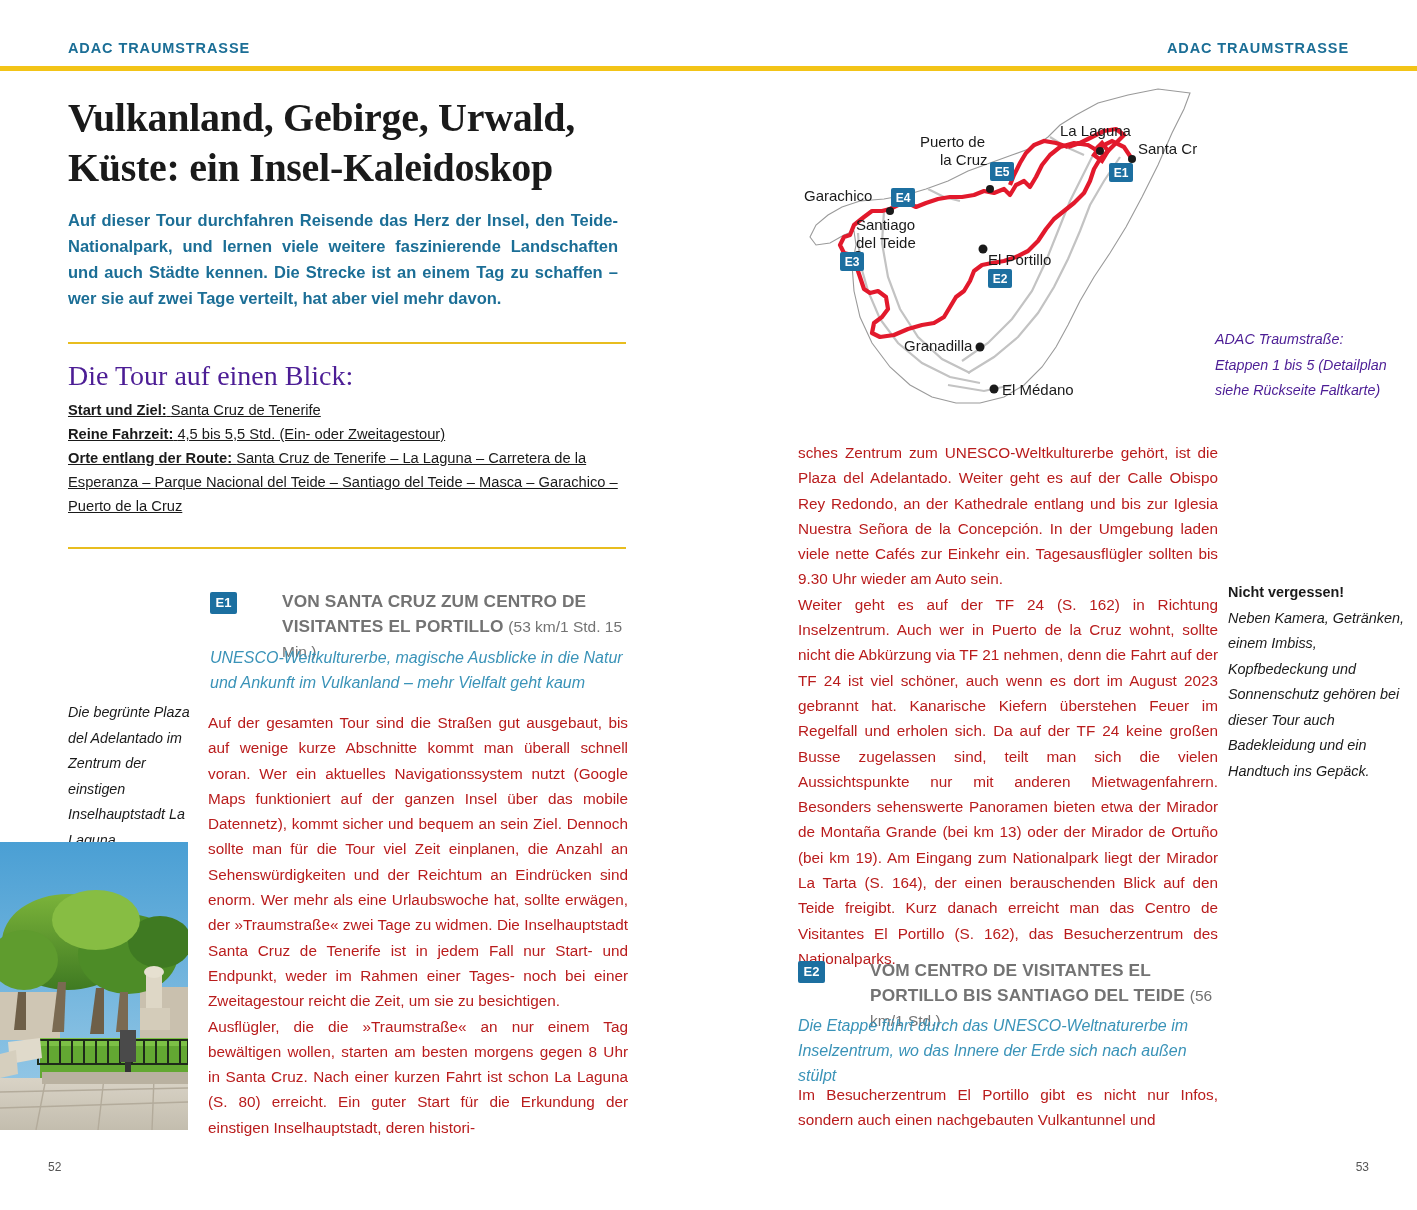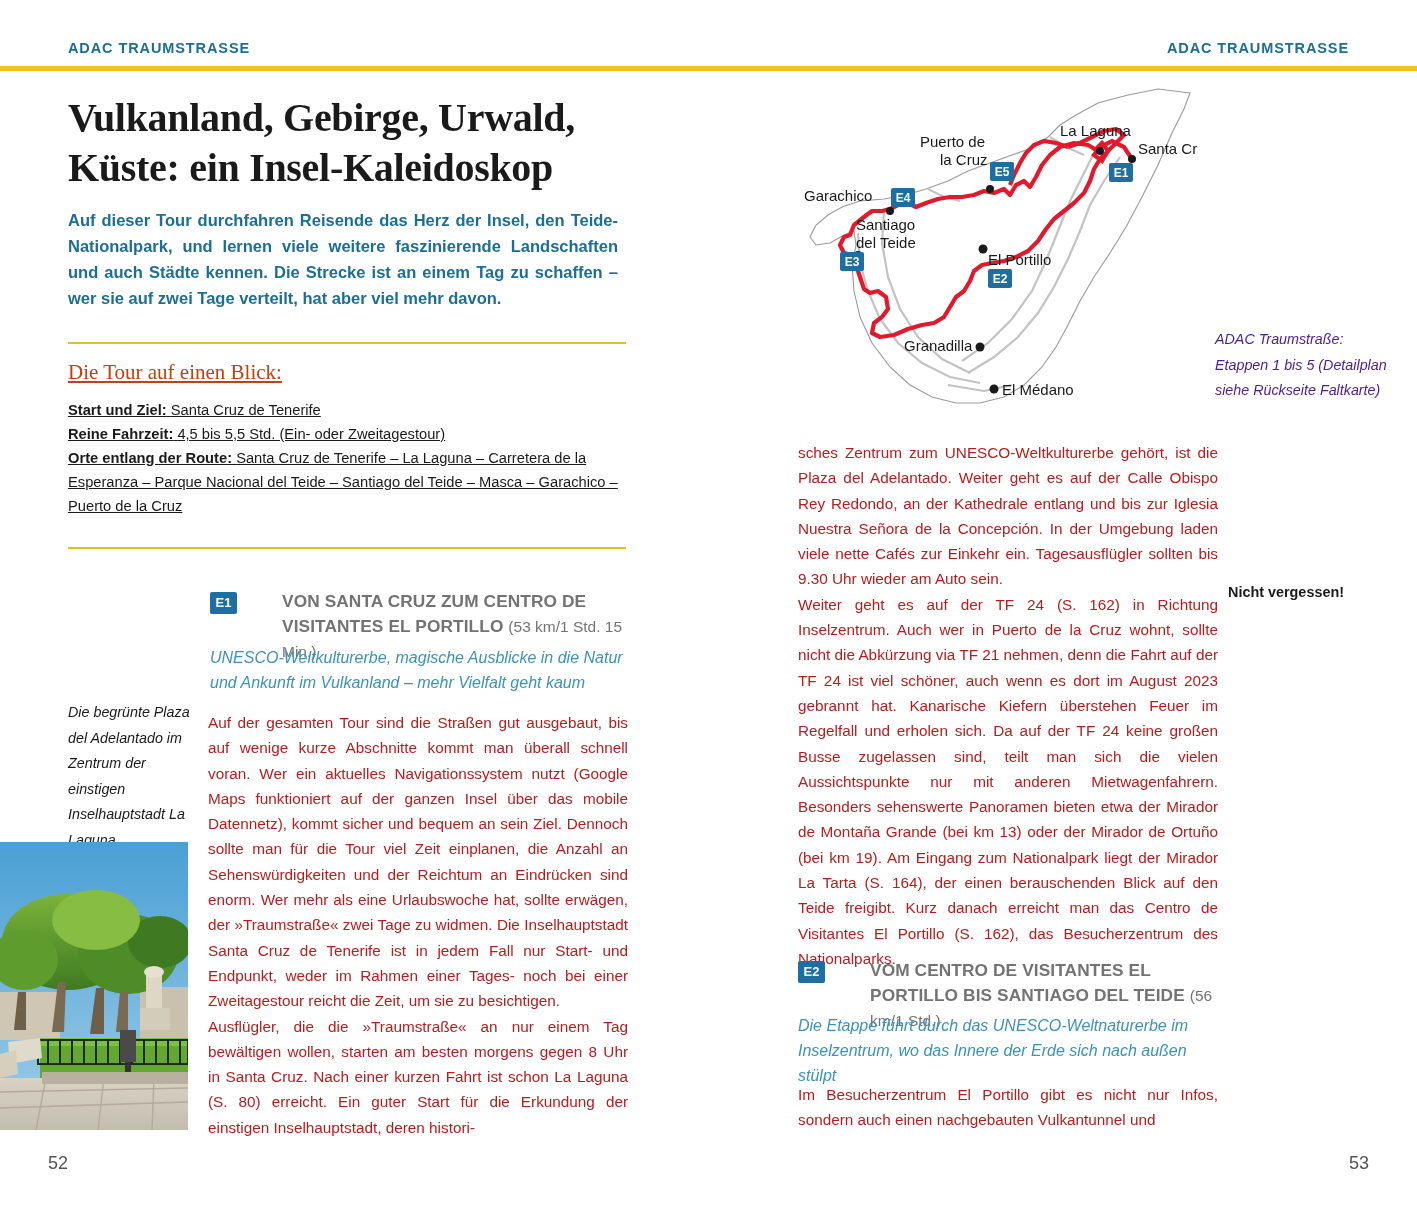--- a/index.html
+++ b/index.html
@@ -62,23 +62,22 @@
     height: 2px;
     background: #e8bd1f;
   }
   .rule-a { left: 68px; top: 342px; width: 558px; }
   .rule-b { left: 68px; top: 547px; width: 558px; }
 
   .blick-title {
     position: absolute;
     left: 68px; top: 360px;
     font-family: "Liberation Serif", serif;
-    font-size: 21px;
-    color: #c2410c;
-    text-decoration: underline;
+    font-size: 28px;
+    color: #4c1d95;
   }
 
   .facts {
     position: absolute;
     left: 68px; top: 398px; width: 560px;
     font-size: 14.7px;
     line-height: 24px;
     color: #1a1a1a;
   }
   .facts b { font-weight: bold; }
@@ -186,21 +185,21 @@
   .sidenote .sn-title {
     font-style: normal;
     font-weight: bold;
     display: block;
   }
 
   
   .folio {
     position: absolute;
     bottom: 36px;
-    font-size: 18px;
+    font-size: 12px;
     color: #555555;
   }
   .folio-left  { left: 48px; }
   .folio-right { right: 48px; }
 </style>
 </head>
 <body>
 
 <div class="page">
 
@@ -417,20 +416,21 @@
 
     <div class="map-cap">ADAC Traumstraße: Etappen 1 bis 5 (Detailplan siehe Rückseite Faltkarte)</div>
 
     <div class="bodytext col-right-body">
       <p>sches Zentrum zum UNESCO-Weltkulturerbe gehört, ist die Plaza del Adelantado. Weiter geht es auf der Calle Obispo Rey Redondo, an der Kathedrale entlang und bis zur Iglesia Nuestra Señora de la Concepción. In der Umgebung laden viele nette Cafés zur Einkehr ein. Tagesausflügler sollten bis 9.30 Uhr wieder am Auto sein.</p>
       <p>Weiter geht es auf der TF 24 (S. 162) in Richtung Inselzentrum. Auch wer in Puerto de la Cruz wohnt, sollte nicht die Abkürzung via TF 21 nehmen, denn die Fahrt auf der TF 24 ist viel schöner, auch wenn es dort im August 2023 gebrannt hat. Kanarische Kiefern überstehen Feuer im Regelfall und erholen sich. Da auf der TF 24 keine großen Busse zugelassen sind, teilt man sich die vielen Aussichtspunkte nur mit anderen Mietwagenfahrern. Besonders sehenswerte Panoramen bieten etwa der Mirador de Montaña Grande (bei km 13) oder der Mirador de Ortuño (bei km 19). Am Eingang zum Nationalpark liegt der Mirador La Tarta (S. 164), der einen berauschenden Blick auf den Teide freigibt. Kurz danach erreicht man das Centro de Visitantes El Portillo (S. 162), das Besucherzentrum des Nationalparks.</p>
     </div>
 
     <div class="sidenote">
       <span class="sn-title">Nicht vergessen!</span>
+      <span>Neben Kamera, Getränken, einem Imbiss, Kopfbedeckung und Sonnenschutz gehören bei dieser Tour auch Badekleidung und ein Handtuch ins Gepäck.</span>
     </div>
 
     <div class="stage-head e2-head">
       <div class="stage-badge">E2</div>
       <div class="stage-title">
         <span>VOM CENTRO DE VISITANTES EL PORTILLO BIS SANTIAGO DEL TEIDE</span>
         <span class="dist">(56 km/1 Std.)</span>
       </div>
     </div>
     <div class="stage-sub e2-sub">Die Etappe führt durch das UNESCO-Weltnaturerbe im Inselzentrum, wo das Innere der Erde sich nach außen stülpt</div>

